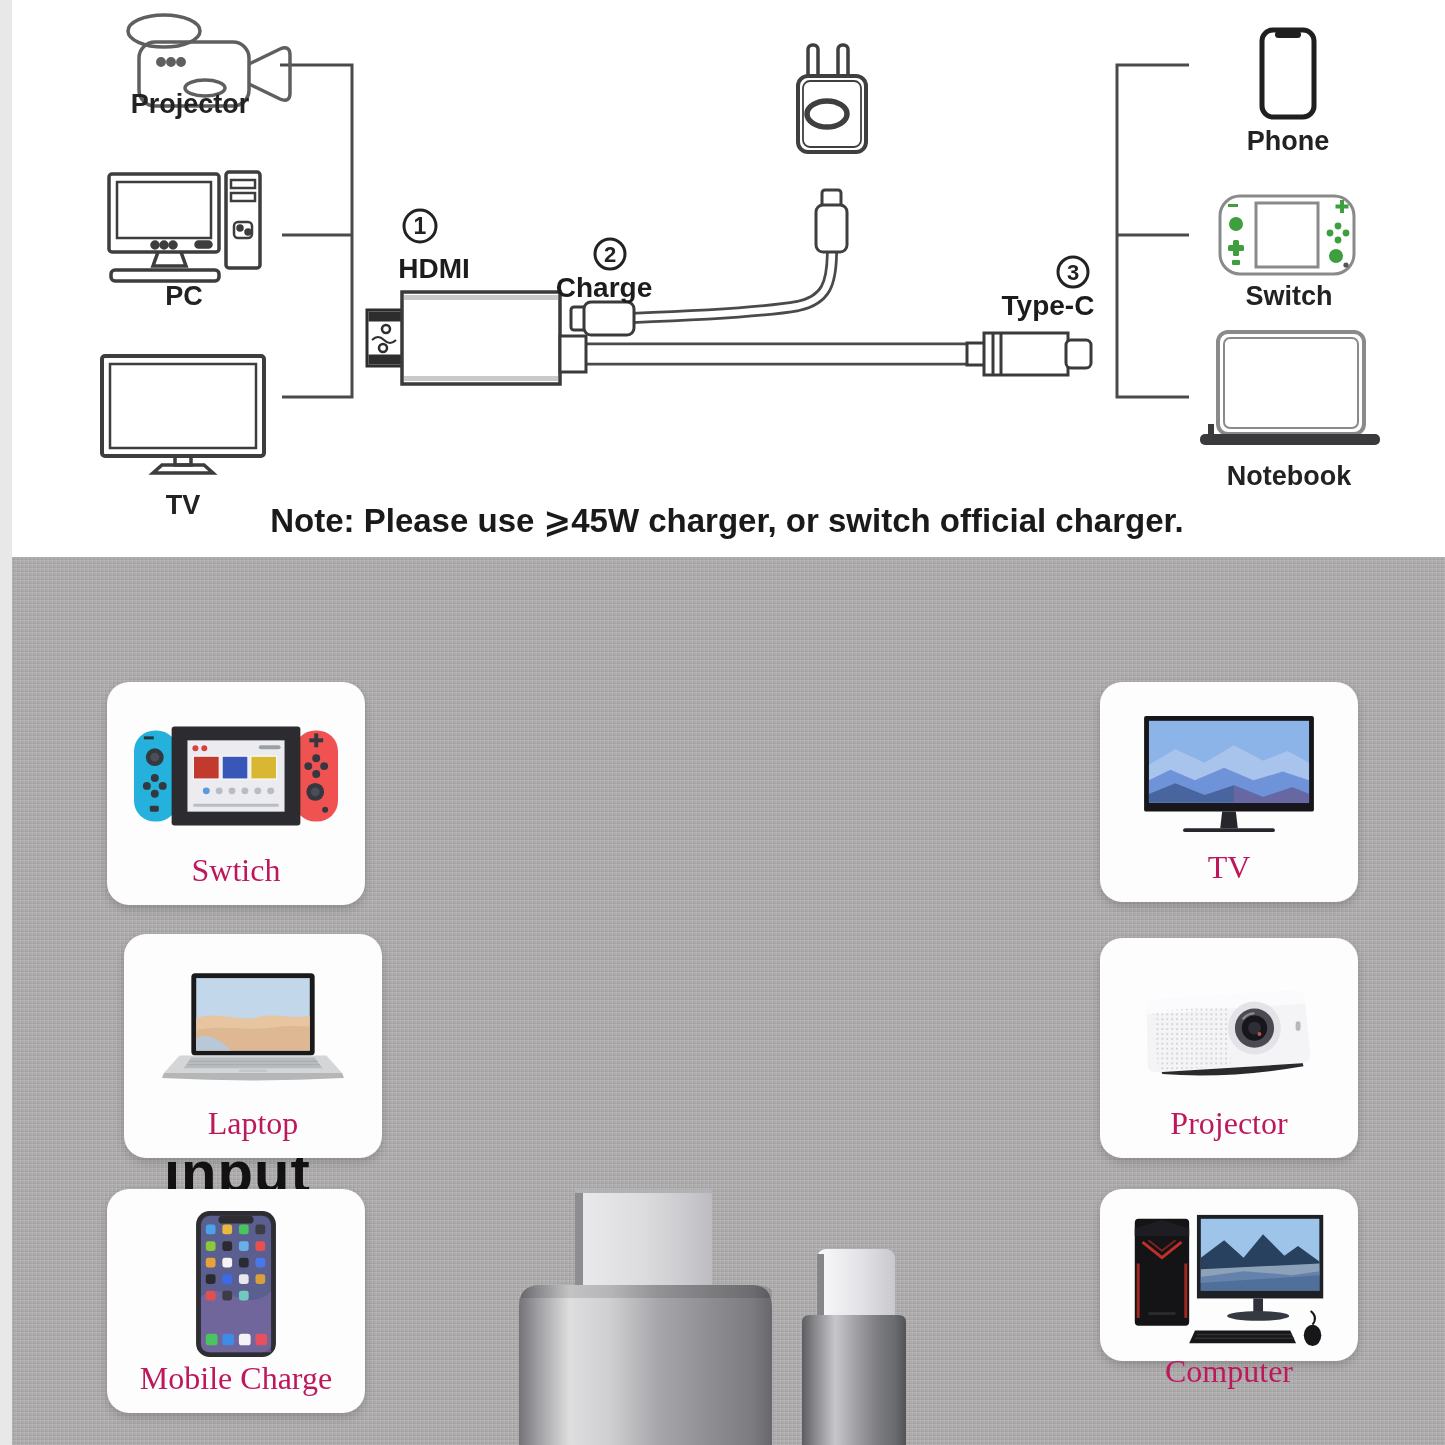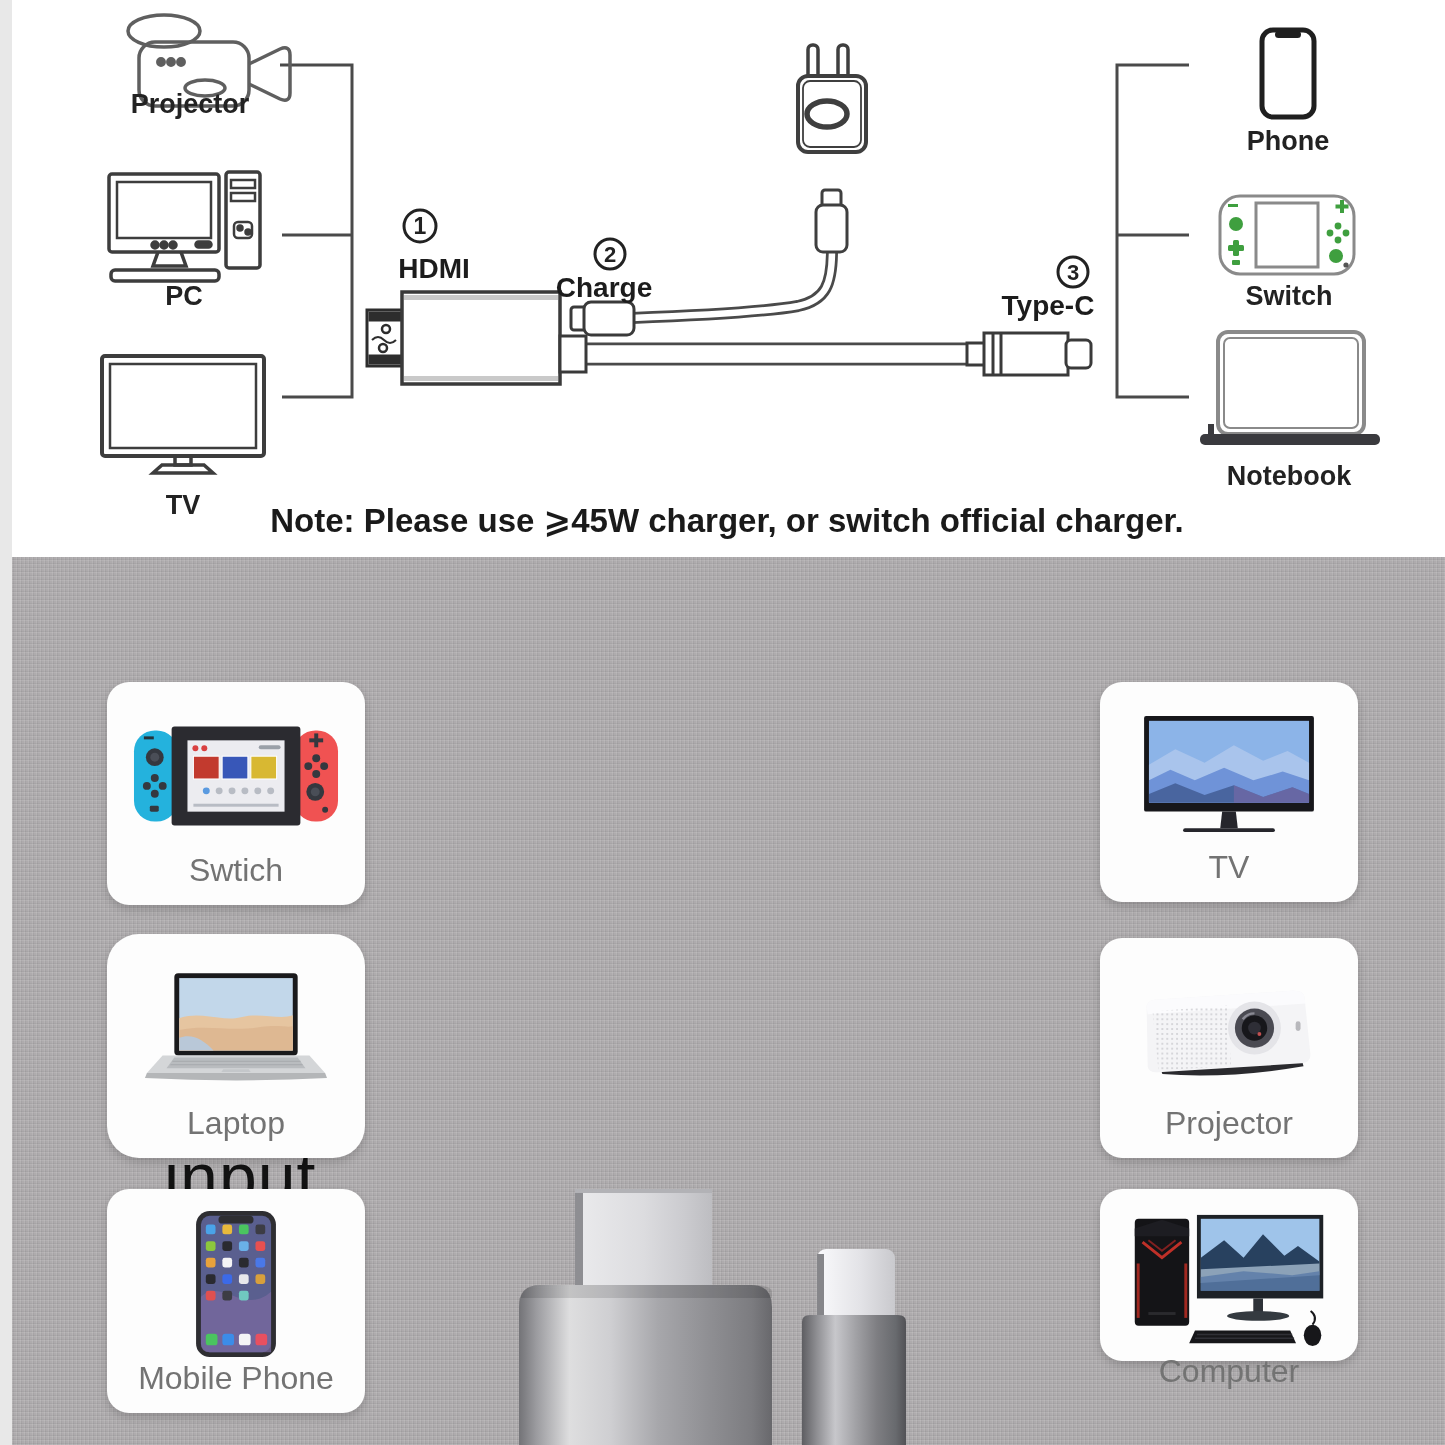--- a/index.html
+++ b/index.html
@@ -11,32 +11,32 @@
   .top-section{position:absolute;left:0;top:0;width:1445px;height:557px;background:#ffffff;}
   .top-svg{position:absolute;left:0;top:0;}
   .bottom-section{
     position:absolute;left:0;top:557px;width:1445px;height:888px;
     background-color:#aeabad;
     background-image:
       repeating-linear-gradient(0deg, rgba(255,255,255,0.09) 0 1px, rgba(0,0,0,0.045) 1px 2px, rgba(0,0,0,0) 2px 4px),
       repeating-linear-gradient(90deg, rgba(255,255,255,0.09) 0 1px, rgba(0,0,0,0.045) 1px 2px, rgba(0,0,0,0) 2px 4px);
   }
   .io-heading{
-    position:absolute;color:#121212;font-size:68px;font-weight:400;letter-spacing:1px;line-height:1;
+    position:absolute;color:#121212;font-size:58px;font-weight:700;letter-spacing:1px;line-height:1;
   }
   #input-heading{left:152px;top:586px;}
   #output-heading{left:1152px;top:591px;}
   .card{
     position:absolute;width:258px;background:#fdfdfd;border-radius:22px;
     box-shadow:0 4px 10px rgba(0,0,0,0.18);
     display:flex;flex-direction:column;align-items:center;justify-content:space-between;
     box-sizing:border-box;padding:18px 8px 12px 8px;
   }
   .card-icon{display:flex;align-items:center;justify-content:center;flex:1 1 auto;}
-  .card-label{color:#737373;font-size:32px;font-weight:400;padding-bottom:4px;white-space:nowrap;}
+  .card-label{color:#be185d;font-size:32px;font-weight:400;padding-bottom:4px;white-space:nowrap;font-family:Liberation Serif, serif;}
   .product-svg{position:absolute;left:430px;top:575px;}
   svg text{font-family:"Liberation Sans","DejaVu Sans",sans-serif;}
 </style>
 </head>
 <body>
 
 <div class="canvas">
 
   <div class="top-section">
     <svg class="top-svg" width="1445" height="557" viewBox="0 0 1445 557">
@@ -299,21 +299,21 @@
           <circle cx="194" cy="46" r="4" fill="#35383f"></circle>
             <circle cx="186" cy="54" r="4" fill="#35383f"></circle>
           <circle cx="185" cy="72" r="9" fill="#35383f"></circle>
             <circle cx="185" cy="72" r="4.5" fill="#4a4e57"></circle>
           <circle cx="195" cy="90" r="3" fill="#35383f"></circle>
         </svg>
       </div>
       <div class="card-label">Swtich</div>
     </div>
 
-    <div class="card" style="left:95px;top:377px;height:224px;border-radius:32px;">
+    <div class="card" style="left:112px;top:377px;height:224px;">
       <div class="card-icon">
         <svg width="186" height="116" viewBox="0 0 190 118">
           <rect x="32" y="2" width="126" height="84" rx="4" fill="#1a1a1c"></rect>
           <rect x="37" y="7" width="116" height="74" fill="#c2d7ea"></rect>
           <path d="M37,48 C60,40 80,52 100,47 C120,42 140,50 153,45 L153,81 H37 Z" fill="#e6c5a0"></path>
           <path d="M37,60 C65,54 90,62 120,57 C138,54 148,58 153,56 L153,81 H37 Z" fill="#dcb48e" opacity="0.8"></path>
           <path d="M37,68 C50,63 62,70 72,81 L37,81 Z" fill="#b9c8d8"></path>
           <polygon points="20,86 170,86 186,104 4,104" fill="#d4d6d8"></polygon>
           <polygon points="32,88 158,88 166,99 24,99" fill="#b9bcbf"></polygon>
           <line x1="30" y1="92" x2="161" y2="92" stroke="#a6a9ac" stroke-width="1"></line>
@@ -350,21 +350,21 @@
           <rect x="12" y="84" width="10" height="10" rx="2.5" fill="#e05050"></rect>
           <rect x="29" y="84" width="10" height="10" rx="2.5" fill="#3c3c44"></rect>
           <rect x="46" y="84" width="10" height="10" rx="2.5" fill="#70c8c0"></rect>
           <rect x="12" y="128" width="12" height="12" rx="3" fill="#4ac45f"></rect>
           <rect x="29" y="128" width="12" height="12" rx="3" fill="#3c8ce8"></rect>
           <rect x="46" y="128" width="12" height="12" rx="3" fill="#f4f4f6"></rect>
           <rect x="63" y="128" width="12" height="12" rx="3" fill="#e85060"></rect>
           <rect x="25" y="7" width="36" height="8" rx="4" fill="#2e2e32"></rect>
         </svg>
       </div>
-      <div class="card-label">Mobile Phone</div>
+      <div class="card-label">Mobile Charge</div>
     </div>
 
     <div class="card" style="left:1088px;top:125px;height:220px;">
       <div class="card-icon">
         <svg width="186" height="122" viewBox="0 0 190 125">
           <rect x="8" y="2" width="174" height="98" rx="2" fill="#17171b"></rect>
           <rect x="13" y="7" width="164" height="84" fill="#8cb4e8"></rect>
           <polygon points="13,52 40,36 70,50 100,32 130,48 155,38 177,50 177,91 13,91" fill="#a9c4ec"></polygon>
           <polygon points="13,68 35,57 60,68 90,55 120,68 150,59 177,68 177,91 13,91" fill="#6f93d8"></polygon>
           <polygon points="13,82 40,71 70,83 100,73 130,85 160,75 177,82 177,91 13,91" fill="#49659f"></polygon>

